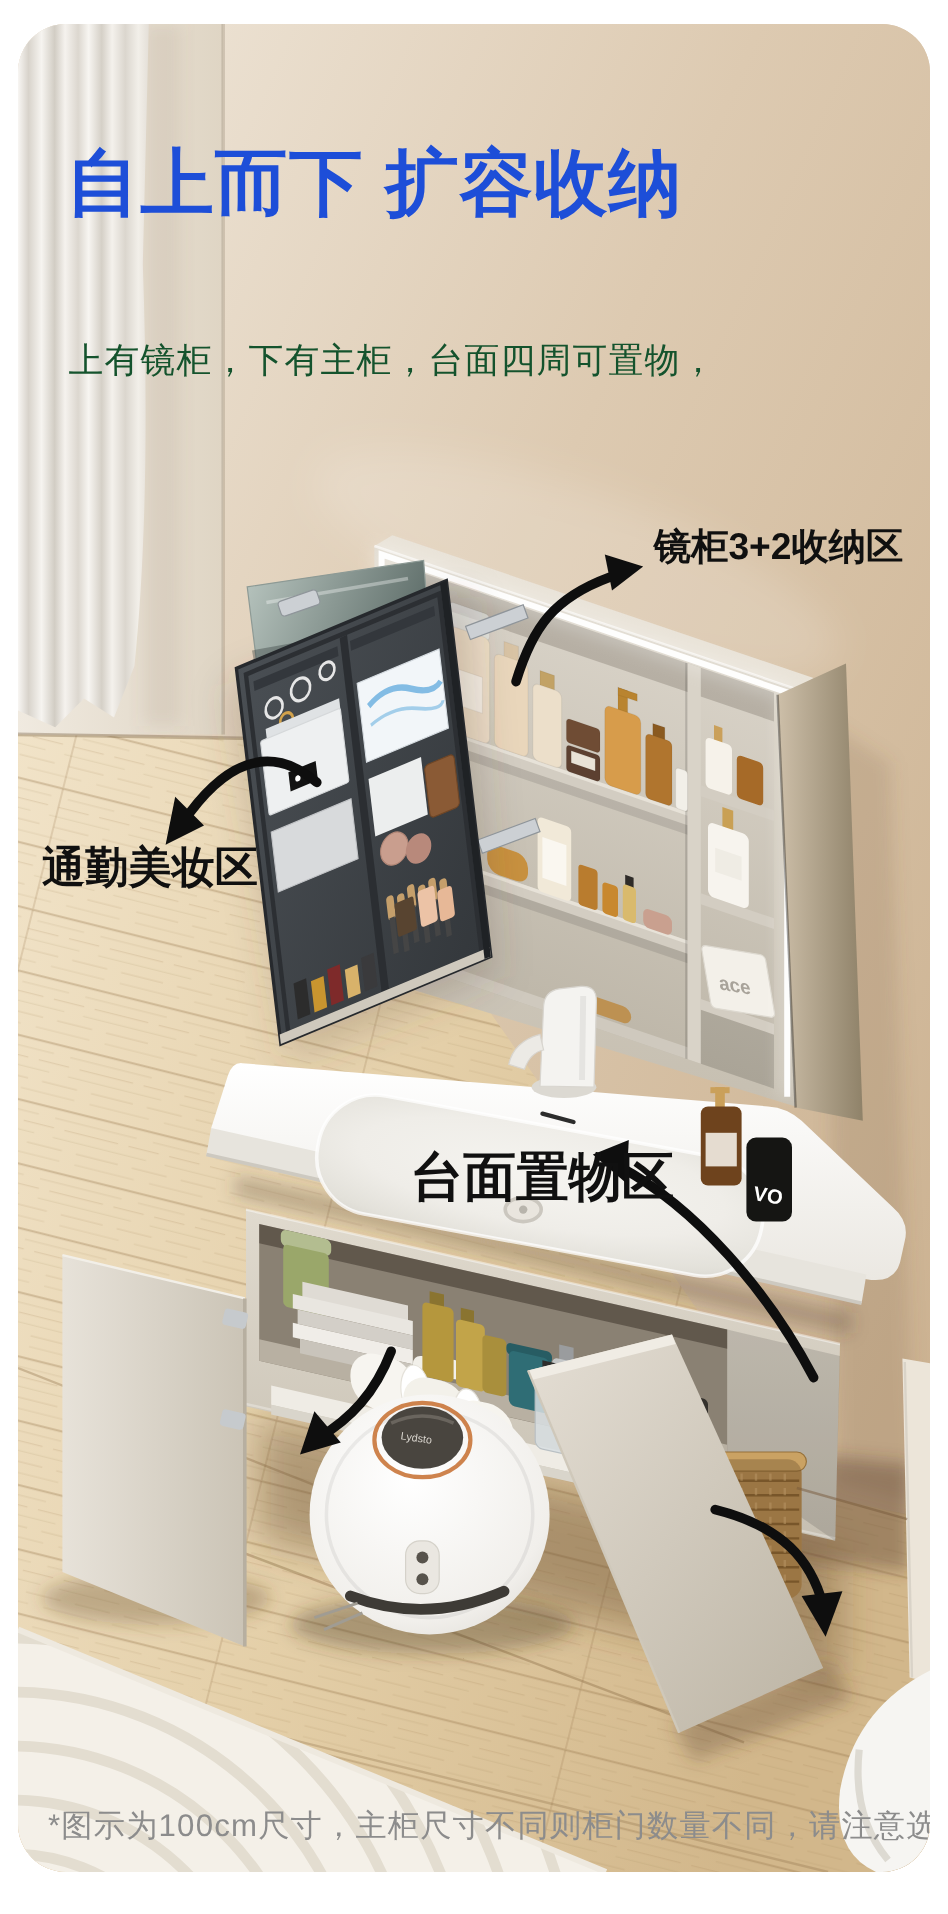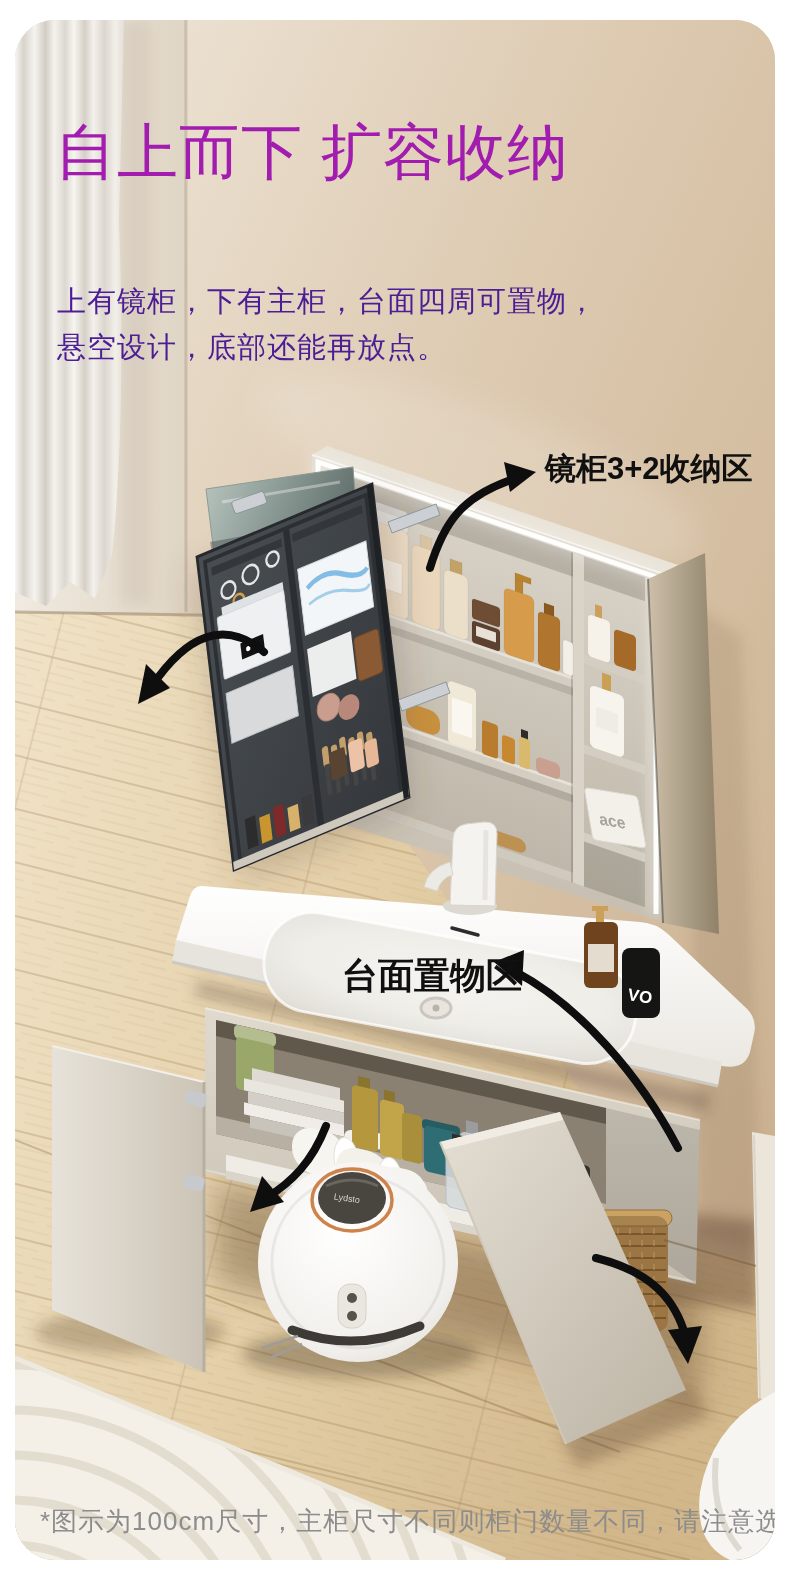--- a/index.html
+++ b/index.html
@@ -1,28 +1,28 @@
 <!DOCTYPE html>
 <html><head>
 <meta charset="utf-8">
 <style>
   html,body{margin:0;padding:0;background:#ffffff;}
   .page{position:relative;width:790px;height:1595px;background:#ffffff;overflow:hidden;
         font-family:"Liberation Sans", sans-serif;}
   .photo{position:absolute;left:15px;top:20px;width:760px;height:1540px;border-radius:40px;
          overflow:hidden;background:#ddcab1;}
   .scene{position:absolute;left:0;top:0;width:760px;height:1540px;display:block;}
-  .headline{position:absolute;left:40px;top:92px;font-size:61px;line-height:80px;font-weight:400;
-            color:#a21caf;letter-spacing:1px;white-space:nowrap;}
+  .headline{position:absolute;left:40px;top:92px;font-size:61px;line-height:80px;font-weight:700;
+            color:#1d4ed8;letter-spacing:1px;white-space:nowrap;}
   .subtitle{position:absolute;left:42px;top:258px;font-size:29px;line-height:46px;font-weight:500;
-            color:#4c1d95;letter-spacing:1px;white-space:nowrap;}
+            color:#14532d;letter-spacing:1px;white-space:nowrap;}
   .ann{position:absolute;color:#101010;font-weight:700;white-space:nowrap;}
-  .ann-mirror{left:530px;top:428px;font-size:31px;}
+  .ann-mirror{left:530px;top:415px;font-size:31px;}
   .ann-makeup{left:20px;top:679px;font-size:36px;}
-  .ann-counter{left:327px;top:932px;font-size:36px;}
+  .ann-counter{left:327px;top:932px;font-size:44px;}
   .ann-doors{left:89px;top:1202px;font-size:36px;}
   .ann-floating{left:570px;top:1362px;font-size:35px;}
   .footnote{position:absolute;left:25px;top:1484px;font-size:26px;color:#8c8c8c;font-weight:500;
             letter-spacing:1px;white-space:nowrap;}
 </style>
 </head>
 <body>
 
 <div class="page">
   <div class="photo">
@@ -456,21 +456,21 @@
         <polygon points="250,1212 262,1176 284,1202"></polygon>
         <polygon points="688,1364 668,1330 702,1326"></polygon>
       </g>
     </svg>
 
     <div class="headline">
       <div>自上而下 扩容收纳</div>
     </div>
     <div class="subtitle">
       <div>上有镜柜，下有主柜，台面四周可置物，</div>
-      <div>悬空设计，底部还能再放点。</div>
     </div>
 
     <div class="ann ann-mirror">镜柜3+2收纳区</div>
+    <div class="ann ann-makeup">通勤美妆区</div>
     <div class="ann ann-counter">台面置物区</div>
 
     <div class="footnote">*图示为100cm尺寸，主柜尺寸不同则柜门数量不同，请注意选购</div>
   </div>
 </div>
 
 </body></html>

